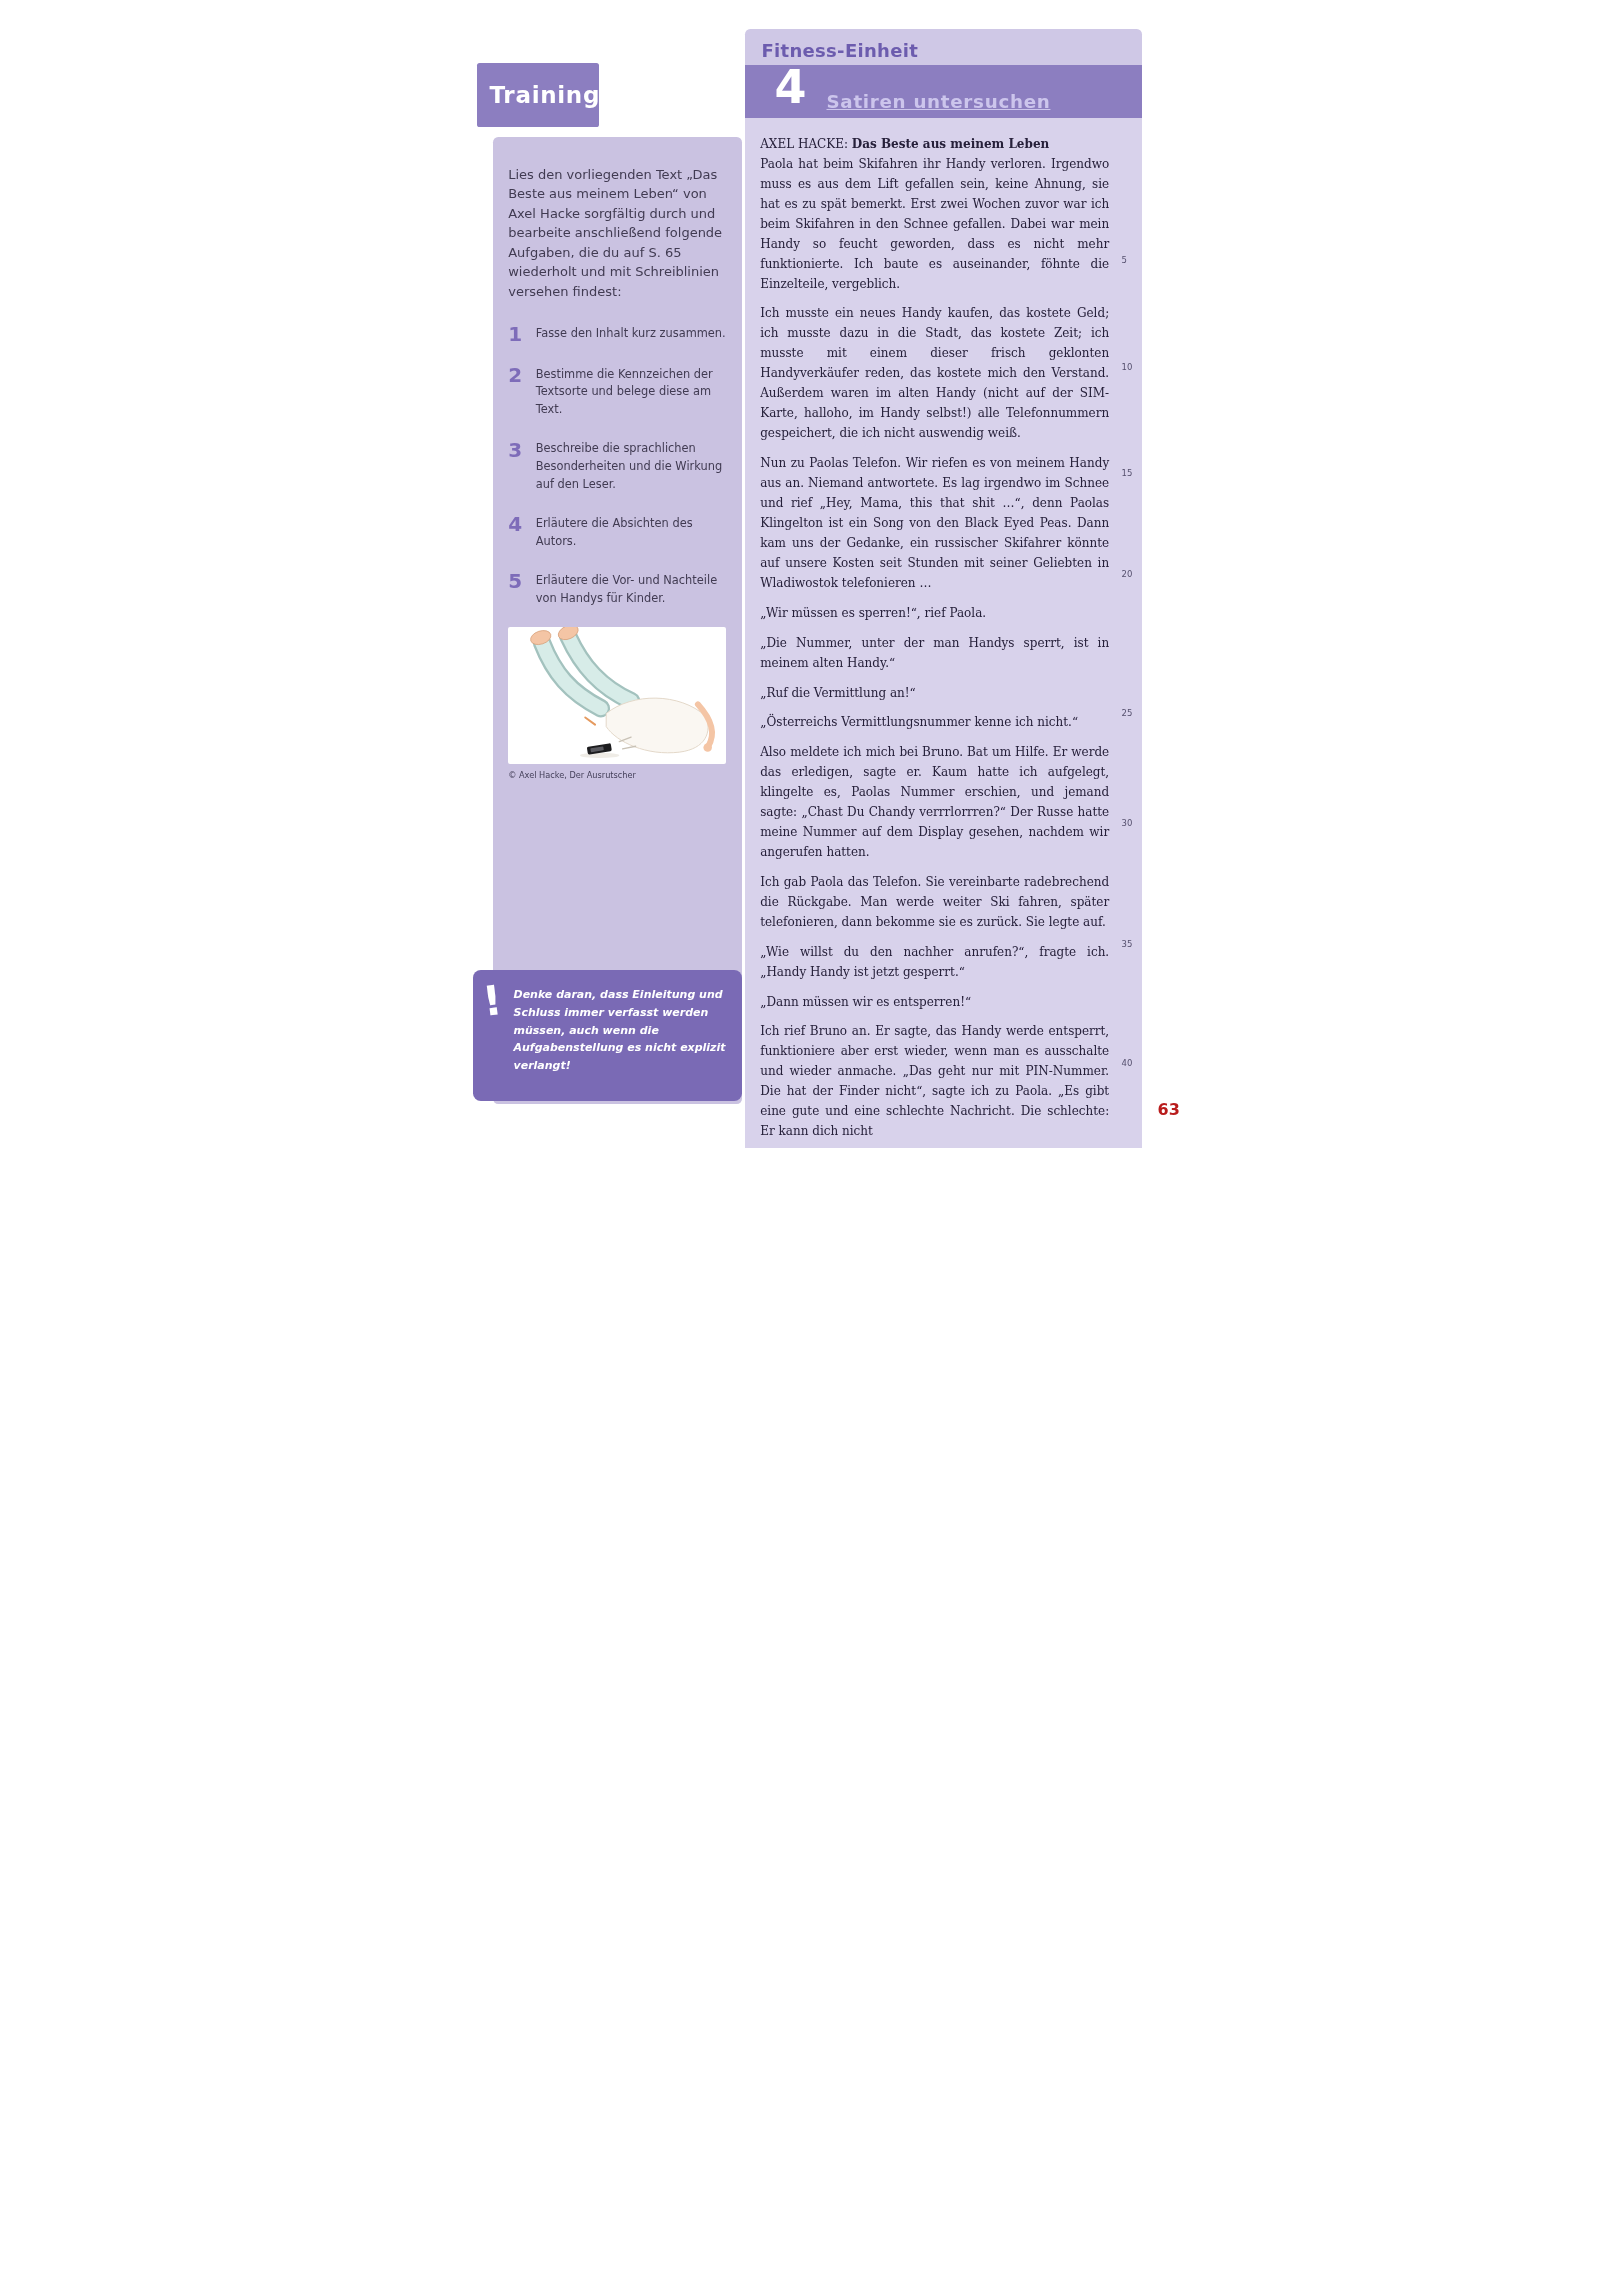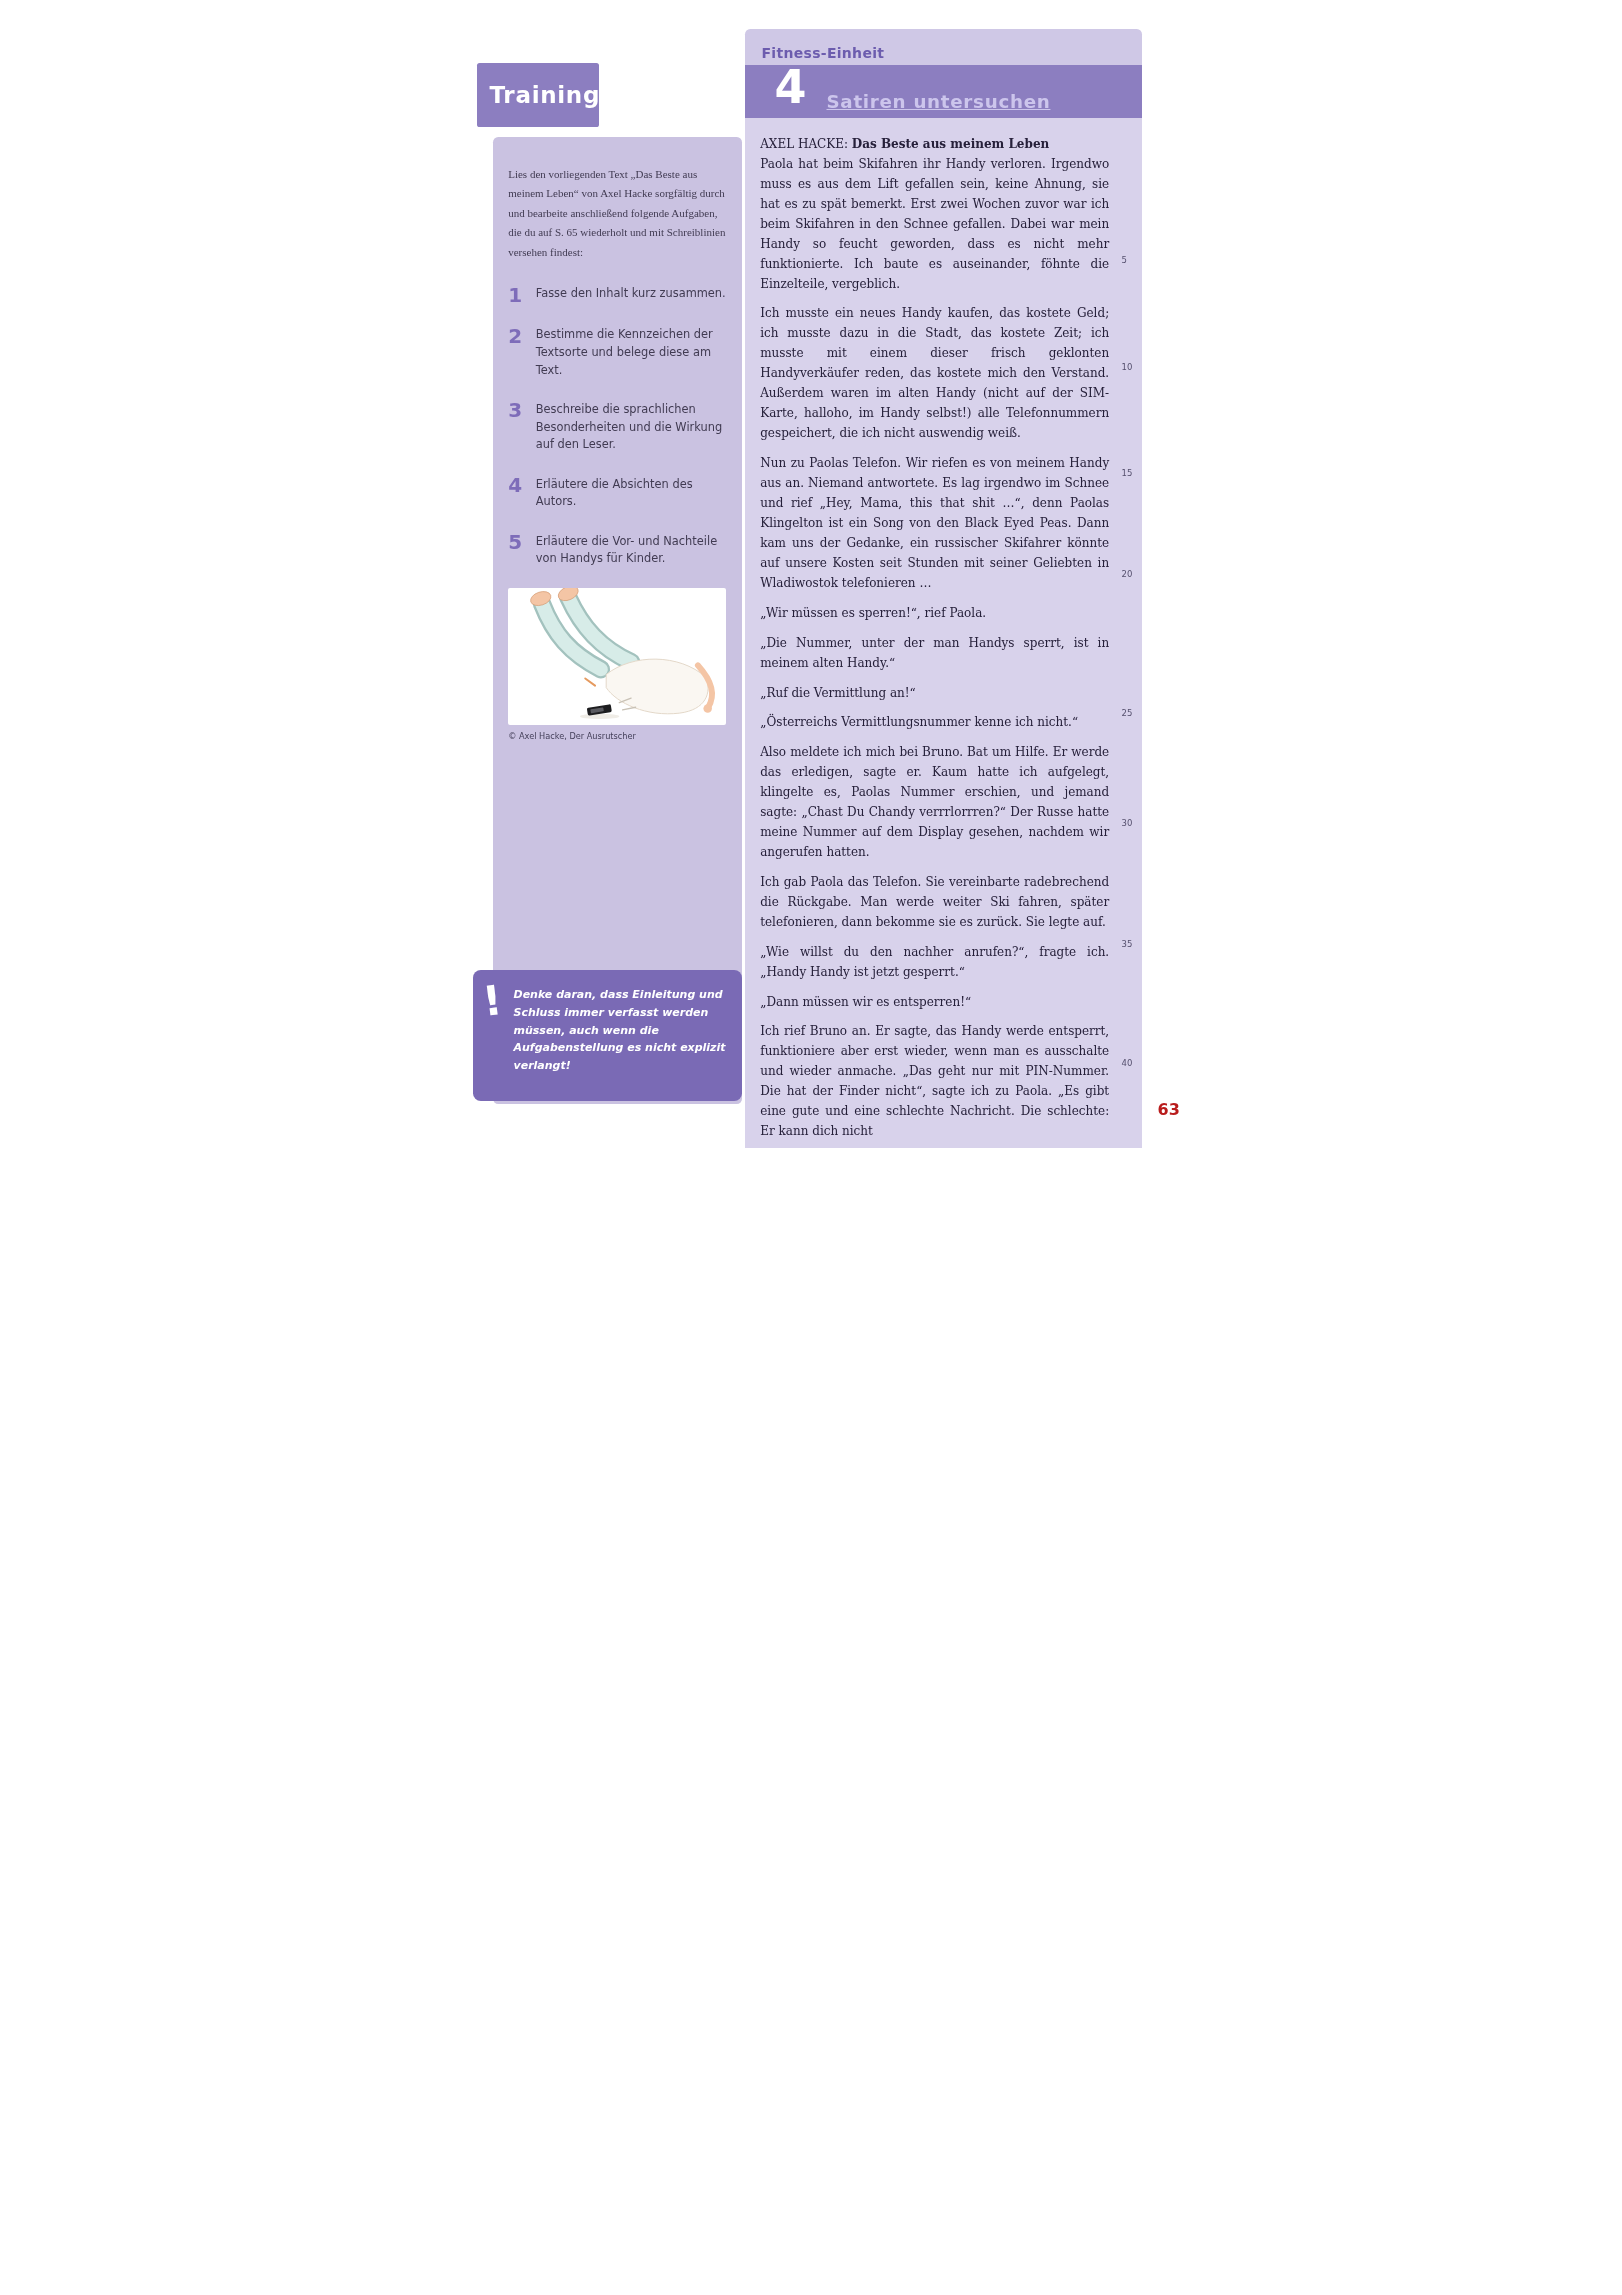--- a/index.html
+++ b/index.html
@@ -6,38 +6,38 @@
   body { background:#ffffff; font-family:"DejaVu Sans", sans-serif; }
   .page { position:relative; width:811px; height:1148px; margin:0 auto; background:#ffffff; overflow:hidden; }
 
   
   .training-banner { position:absolute; left:71px; top:63px; width:122px; height:64px;
     background:#8c7ec0; border-radius:2.6px; display:flex; align-items:center; padding-left:13px; }
   .training-banner .t { color:#fff; font-size:23px; font-weight:bold; letter-spacing:0.7px; }
 
   .left-col { position:absolute; left:87px; top:137px; width:249px; height:967px;
     background:#cac2e1; border-radius:5.2px; padding:27.5px 15.7px 0 15.7px; color:#413b52; }
-  .intro { font-size:11px; line-height:19.6px; margin-bottom:21px;font-family:Liberation Serif, serif; }
+  .intro { font-size:13px; line-height:19.6px; margin-bottom:21px; }
   .task { display:flex; gap:10.5px; margin-bottom:19.6px; }
   .task-num { color:#7e6cb9; font-size:20px; font-weight:bold; line-height:1; min-width:17px; padding-top:1.3px; }
   .task-text { font-size:11.4px; line-height:17.7px; padding-top:2px; }
 
   .illu-box { width:218px; height:137px; background:#ffffff; border-radius:2px; margin-top:6.5px; overflow:hidden; }
   .illu-caption { font-size:8.2px; color:#45405a; margin-top:6.5px; }
 
   .note-box { position:absolute; left:-20px; bottom:2.6px; width:269px; min-height:131px;
     background:#7a6ab5; border-radius:7.8px; padding:15.7px 15.7px 13px 41px; }
   .note-bang { position:absolute; left:10.5px; top:10.5px; color:#ffffff; font-size:41px; font-weight:bold;
     transform:rotate(-7deg); line-height:1; }
   .note-text { color:#ffffff; font-size:11px; line-height:17.7px; font-weight:bold; font-style:italic; }
 
   
   .kicker-strip { position:absolute; left:339px; top:29px; width:397px; height:36px;
     background:#cfc8e6; border-radius:5.2px 5.2px 0 0; display:flex; align-items:flex-end; padding:0 0 3.9px 17px; }
-  .kicker-strip .k { color:#6c5cae; font-size:14px; font-weight:bold; letter-spacing:0.3px; }
+  .kicker-strip .k { color:#6c5cae; font-size:18px; font-weight:bold; letter-spacing:0.3px; }
 
   .band { position:absolute; left:339px; top:65px; width:397px; height:53px; background:#8c7ec0; }
   .unit-number { position:absolute; left:30px; top:-2.6px; color:#ffffff; font-size:46px; font-weight:bold; line-height:1.1; }
   .unit-title { position:absolute; left:82px; bottom:6.5px; color:#ccc5ec; font-size:18.3px; font-weight:bold; letter-spacing:0.7px;text-decoration:underline; }
 
   .right-body { position:absolute; left:339px; top:118px; width:397px; height:1124px;
     background:#d8d2eb; border-radius:0 0 5.2px 5.2px; padding:15.7px 0 0 15.7px; }
   .article { width:349px; font-family:"DejaVu Serif", serif; color:#26203a; }
   .article p { font-size:12px; line-height:20px; text-align:justify; margin:0 0 9.8px 0; }
   .article .article-title-line { text-align:left; margin-bottom:0; }

